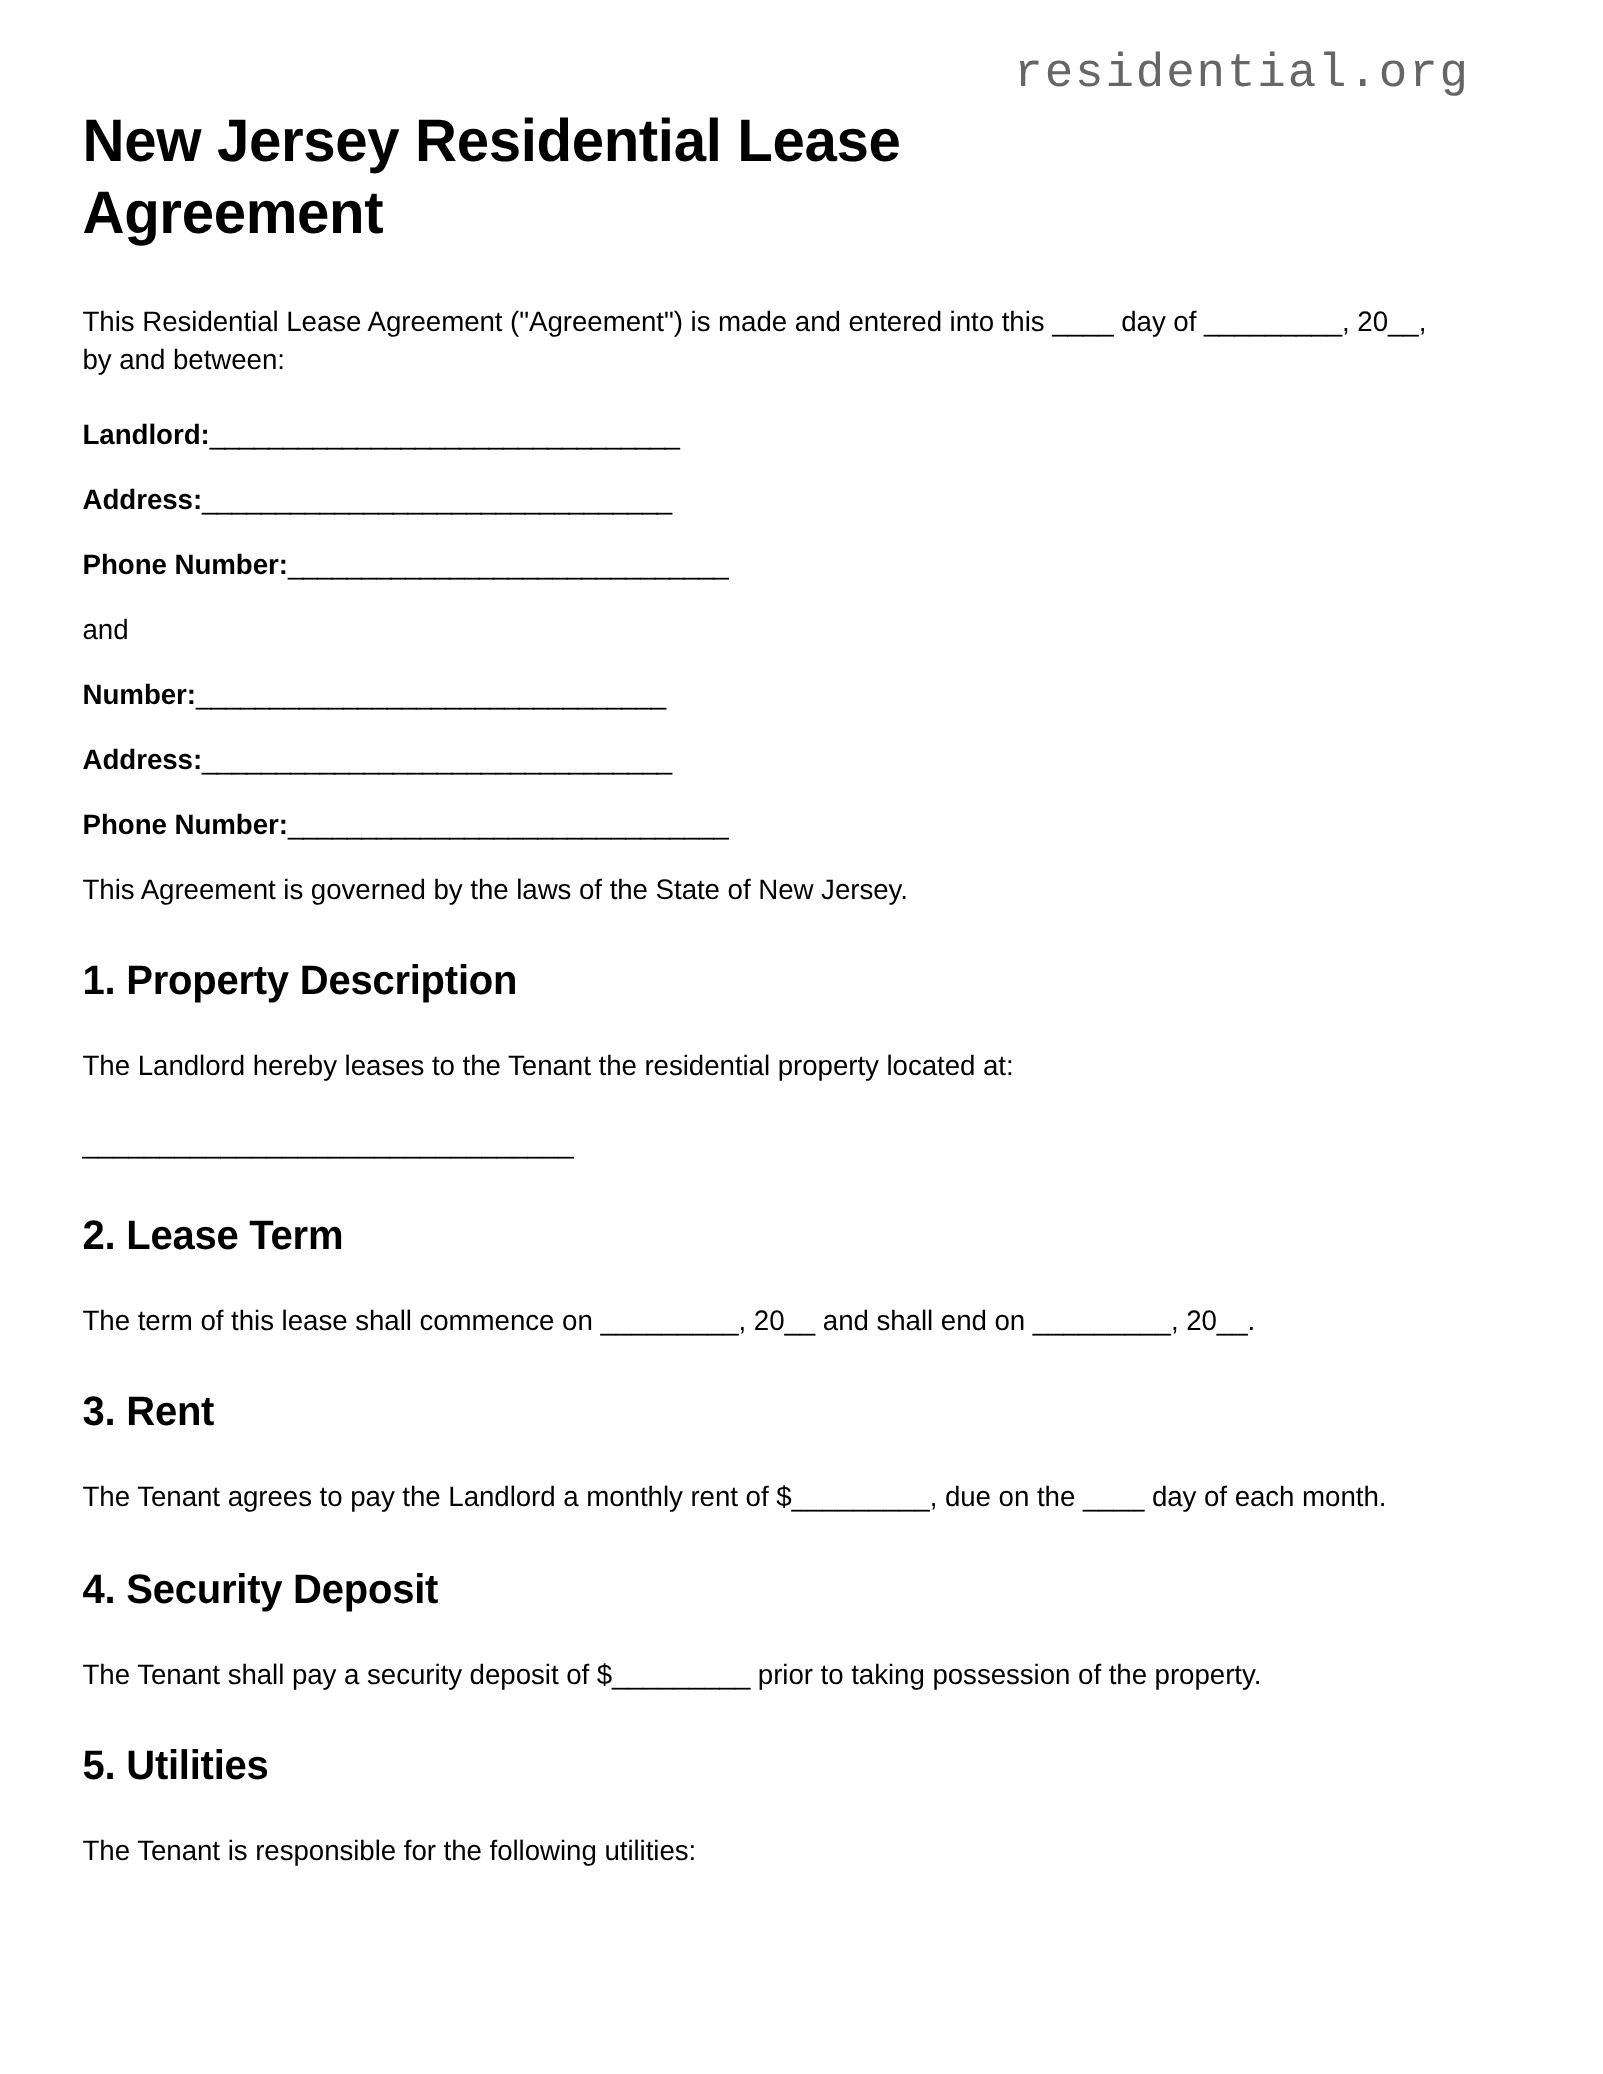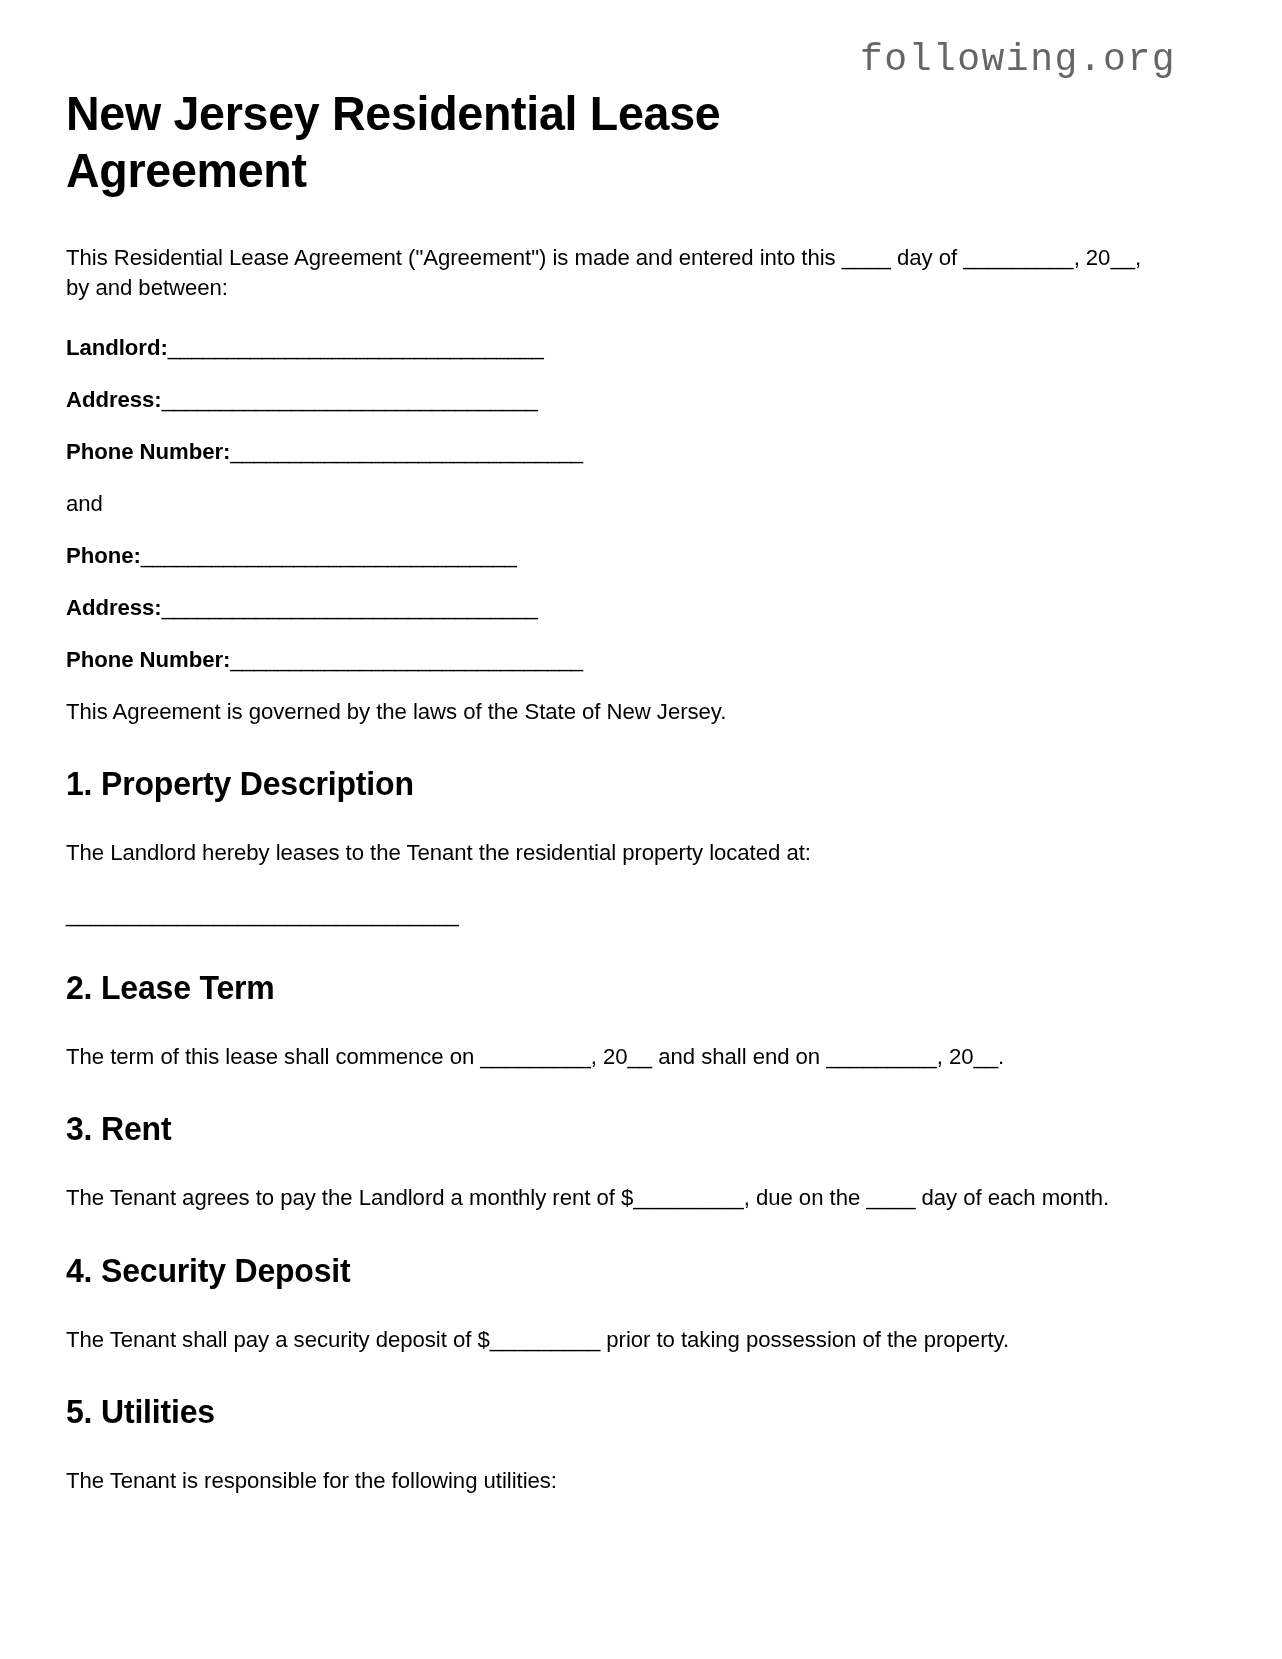--- a/index.html
+++ b/index.html
@@ -79,21 +79,21 @@
   .sp-field      { height: 22px; }
   .sp-before-h2  { height: 38px; }
   .sp-after-h2   { height: 34px; }
   .sp-rule       { height: 32px; }
 </style>
 </head>
 <body>
 
 <div class="page">
 
-  <div class="watermark">following.org</div>
+  <div class="watermark">residential.org</div>
 
   <h1 class="doc-title">New Jersey Residential Lease Agreement</h1>
 
   <div class="sp-intro"></div>
 
   <p class="body-text">This Residential Lease Agreement ("Agreement") is made and entered into this ____ day of _________, 20__, by and between:</p>
 
   <div class="sp-sm"></div>
 
   <p class="field-line"><span class="label">Landlord:</span><span class="blank-inline">________________________________</span></p>
@@ -105,21 +105,21 @@
   <div class="sp-field"></div>
 
   <p class="field-line"><span class="label">Phone Number:</span><span class="blank-inline">______________________________</span></p>
 
   <div class="sp-field"></div>
 
   <p class="plain-line">and</p>
 
   <div class="sp-field"></div>
 
-  <p class="field-line"><span class="label">Phone:</span><span class="blank-inline">________________________________</span></p>
+  <p class="field-line"><span class="label">Number:</span><span class="blank-inline">________________________________</span></p>
 
   <div class="sp-field"></div>
 
   <p class="field-line"><span class="label">Address:</span><span class="blank-inline">________________________________</span></p>
 
   <div class="sp-field"></div>
 
   <p class="field-line"><span class="label">Phone Number:</span><span class="blank-inline">______________________________</span></p>
 
   <div class="sp-field"></div>

